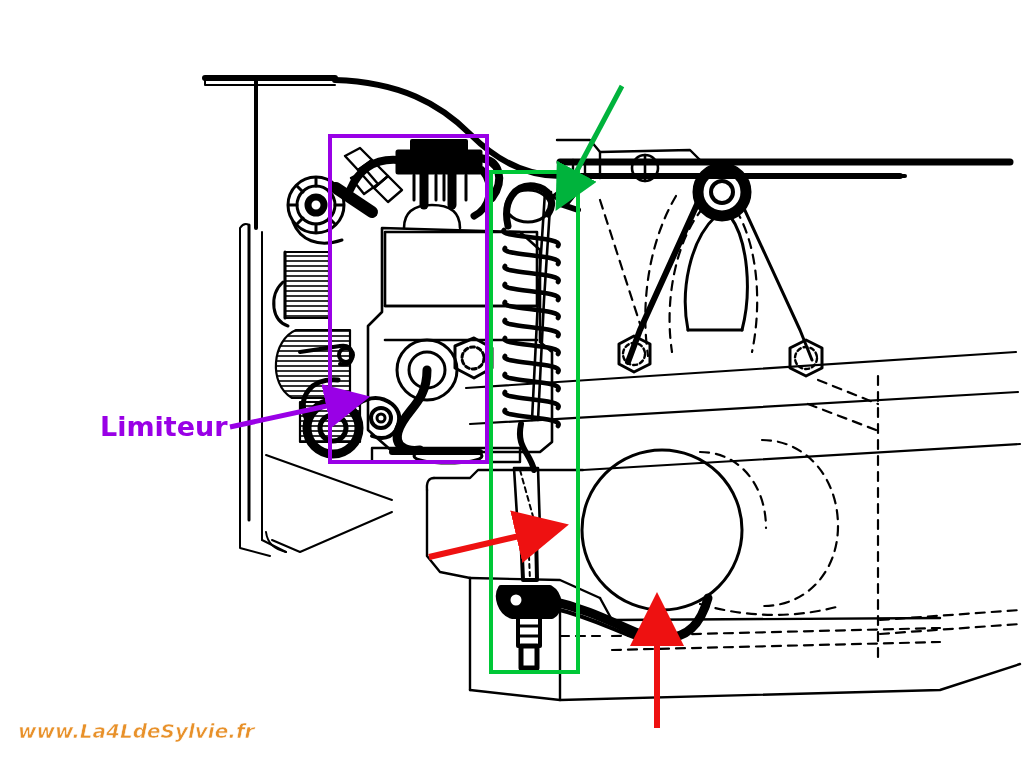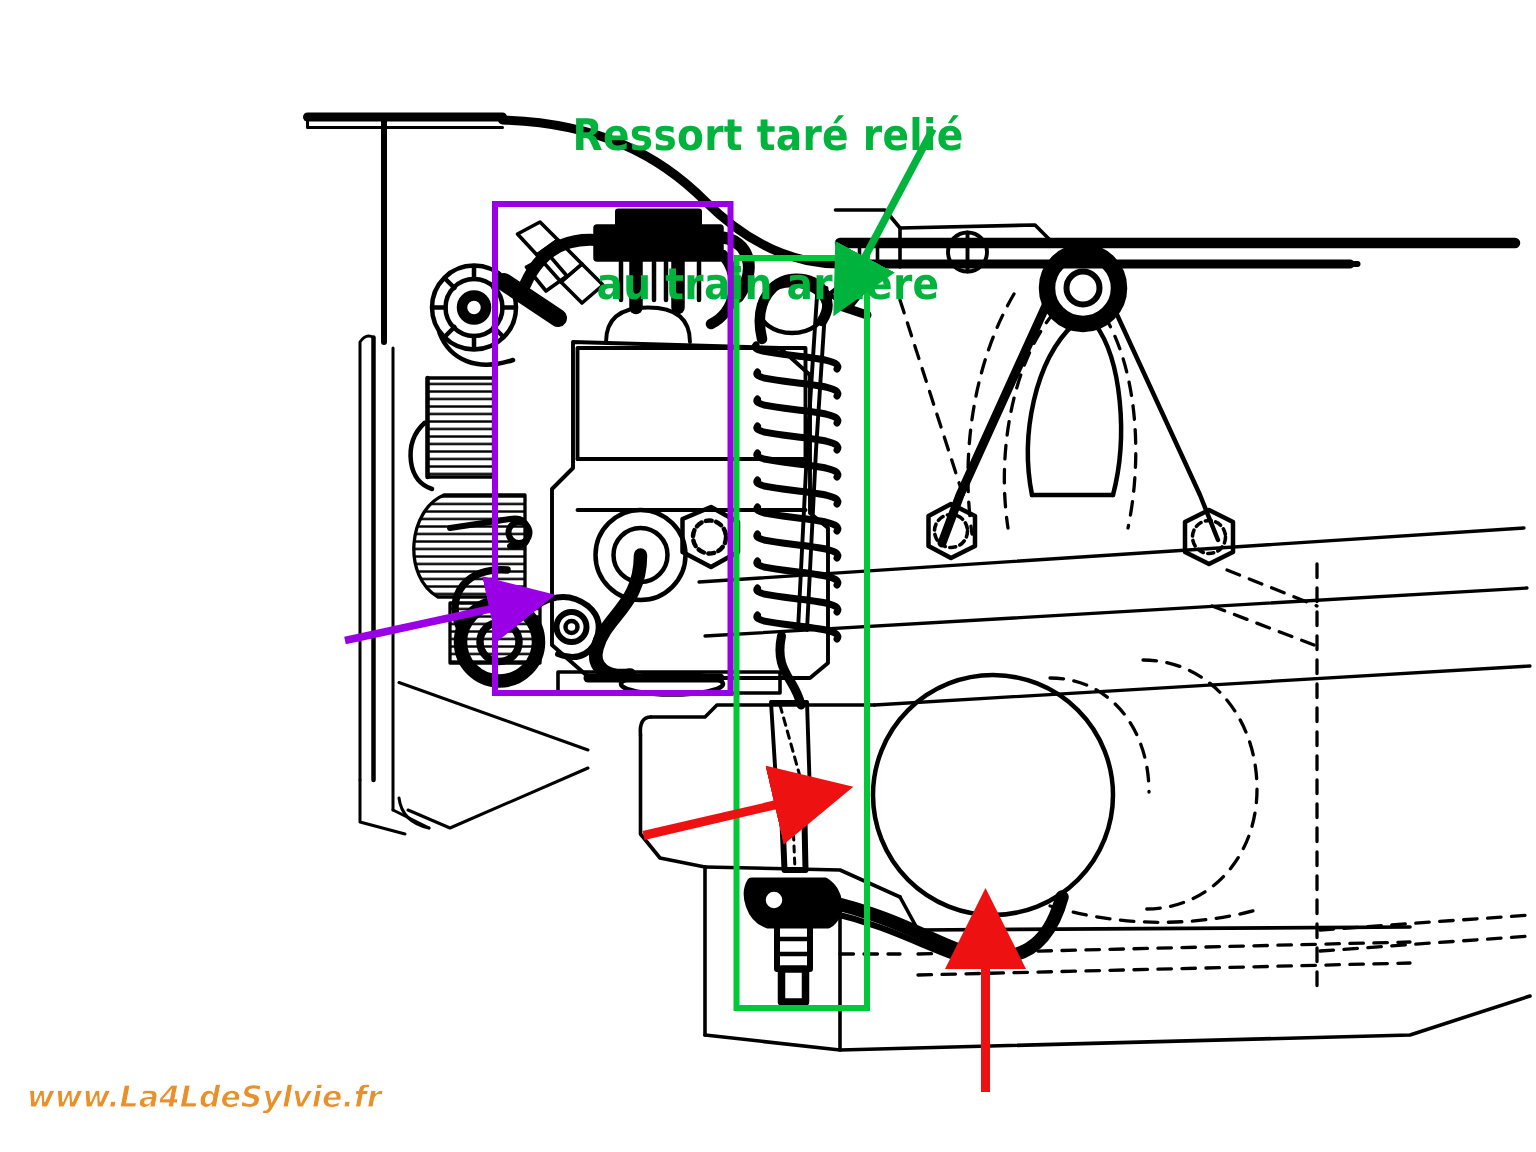--- a/index.html
+++ b/index.html
@@ -253,21 +253,18 @@
 
     <line x1="622" y1="86" x2="572" y2="180" stroke="#00b33c" stroke-width="5" marker-end="url(#greenhead)"></line>
 
     <line x1="230" y1="427" x2="336" y2="404" stroke="#9900e6" stroke-width="5" marker-end="url(#purplehead)"></line>
 
     <line x1="429" y1="557" x2="528" y2="534" stroke="#ee1111" stroke-width="6" marker-end="url(#redhead)"></line>
 
     <line x1="657" y1="728" x2="657" y2="634" stroke="#ee1111" stroke-width="6" marker-end="url(#redhead)"></line>
   </svg>
 
-  <div class="lbl" id="green-label">
-    <span>Ressort taré relié</span>
-    <span>au train arrière</span>
-  </div>
-
+
+  <div class="lbl" id="purple-label">Limiteur</div>
 
   <div class="lbl" id="watermark">www.La4LdeSylvie.fr</div>
 
 </div>
 
 </body></html>

